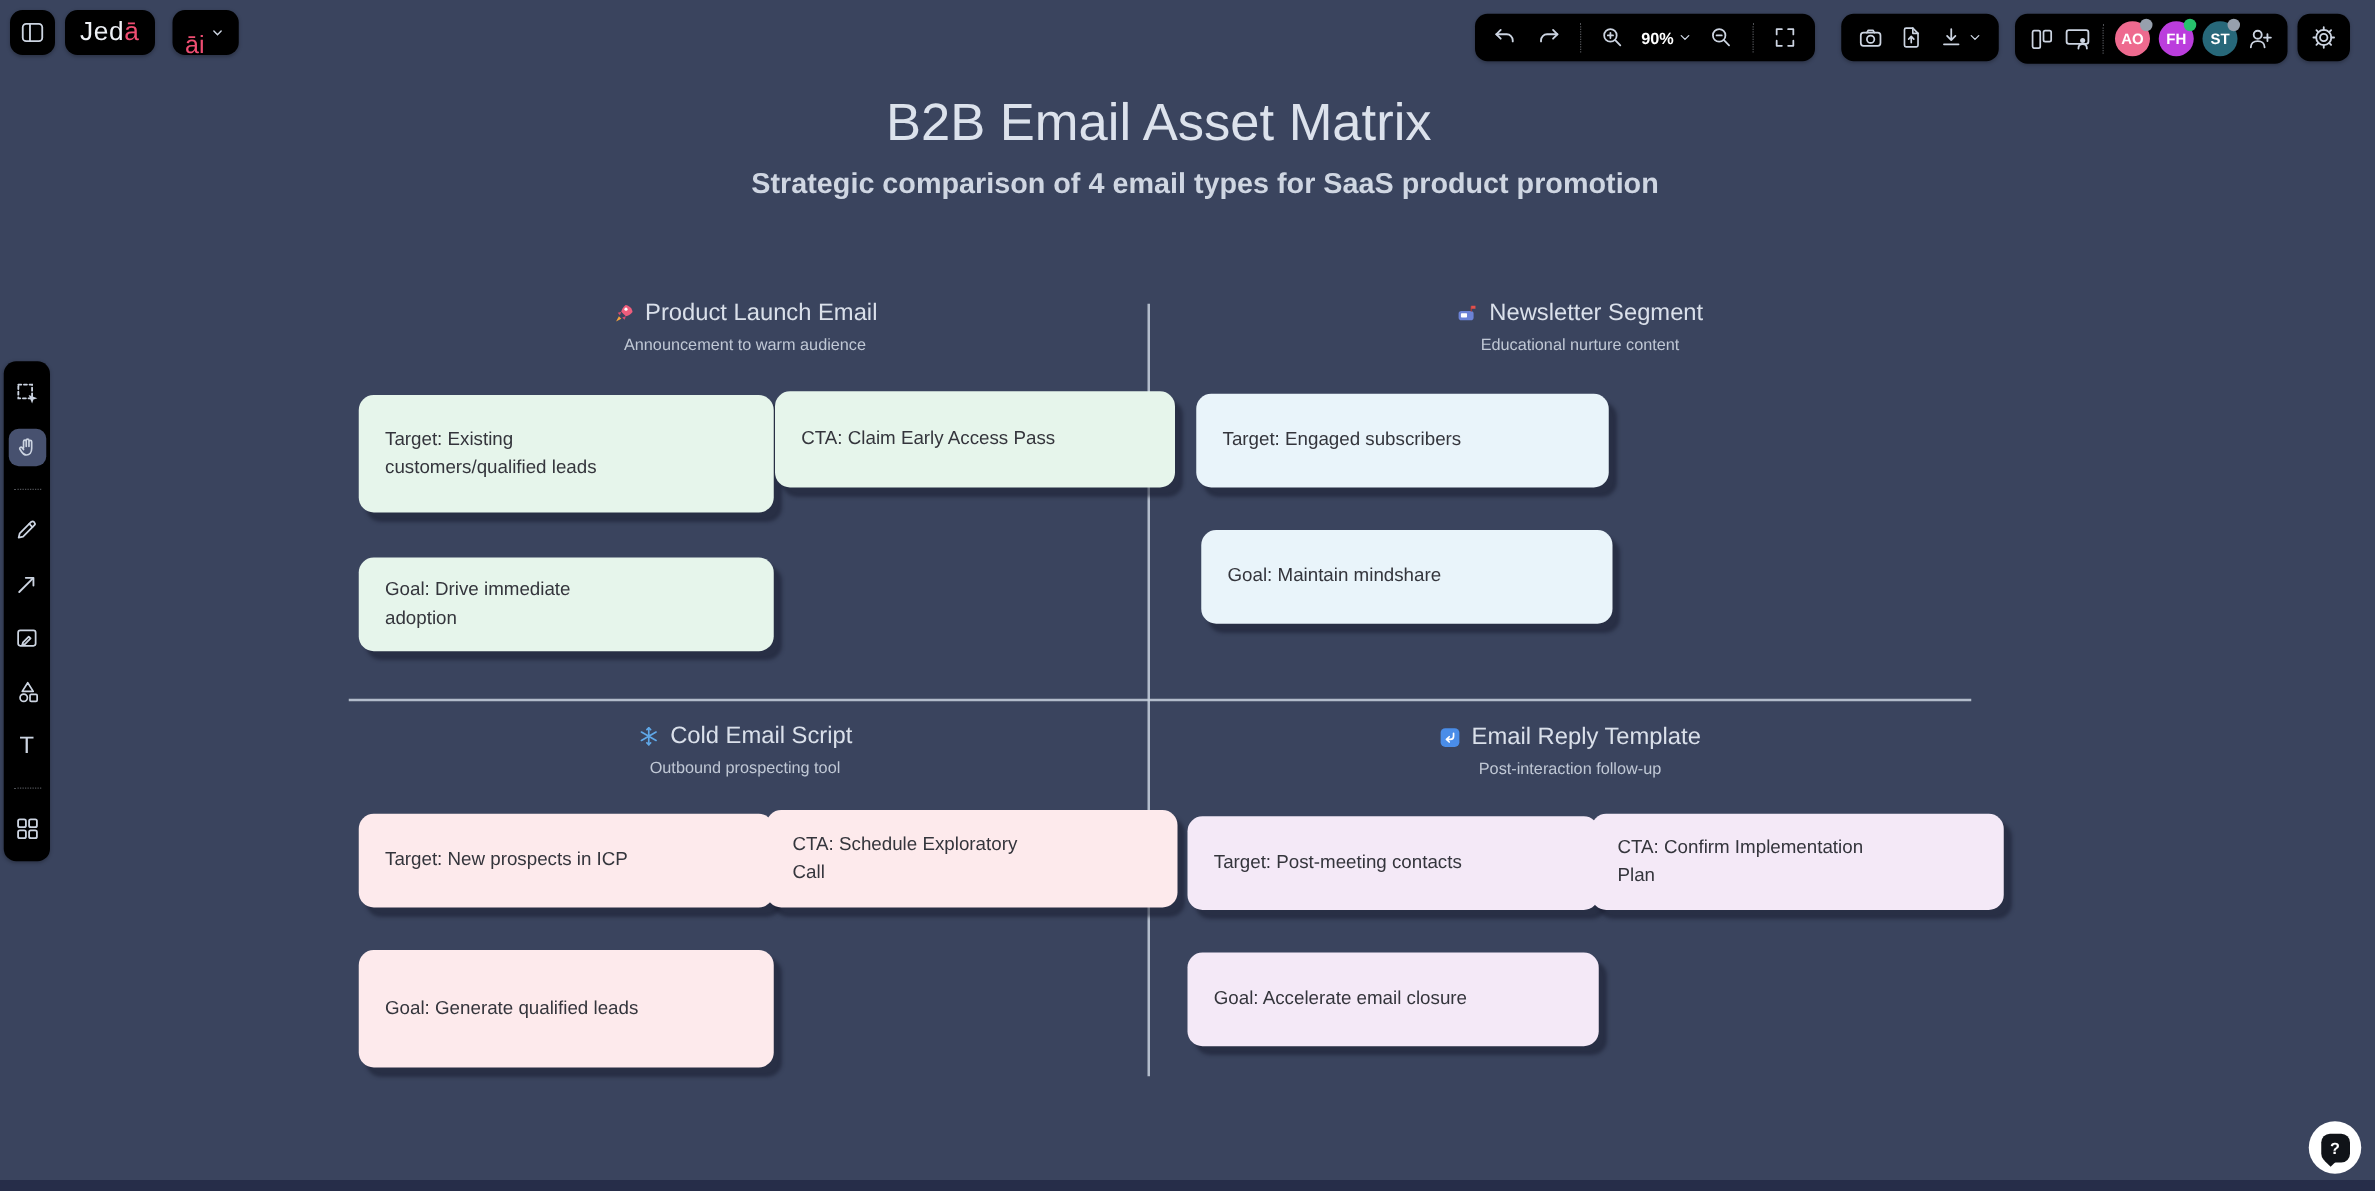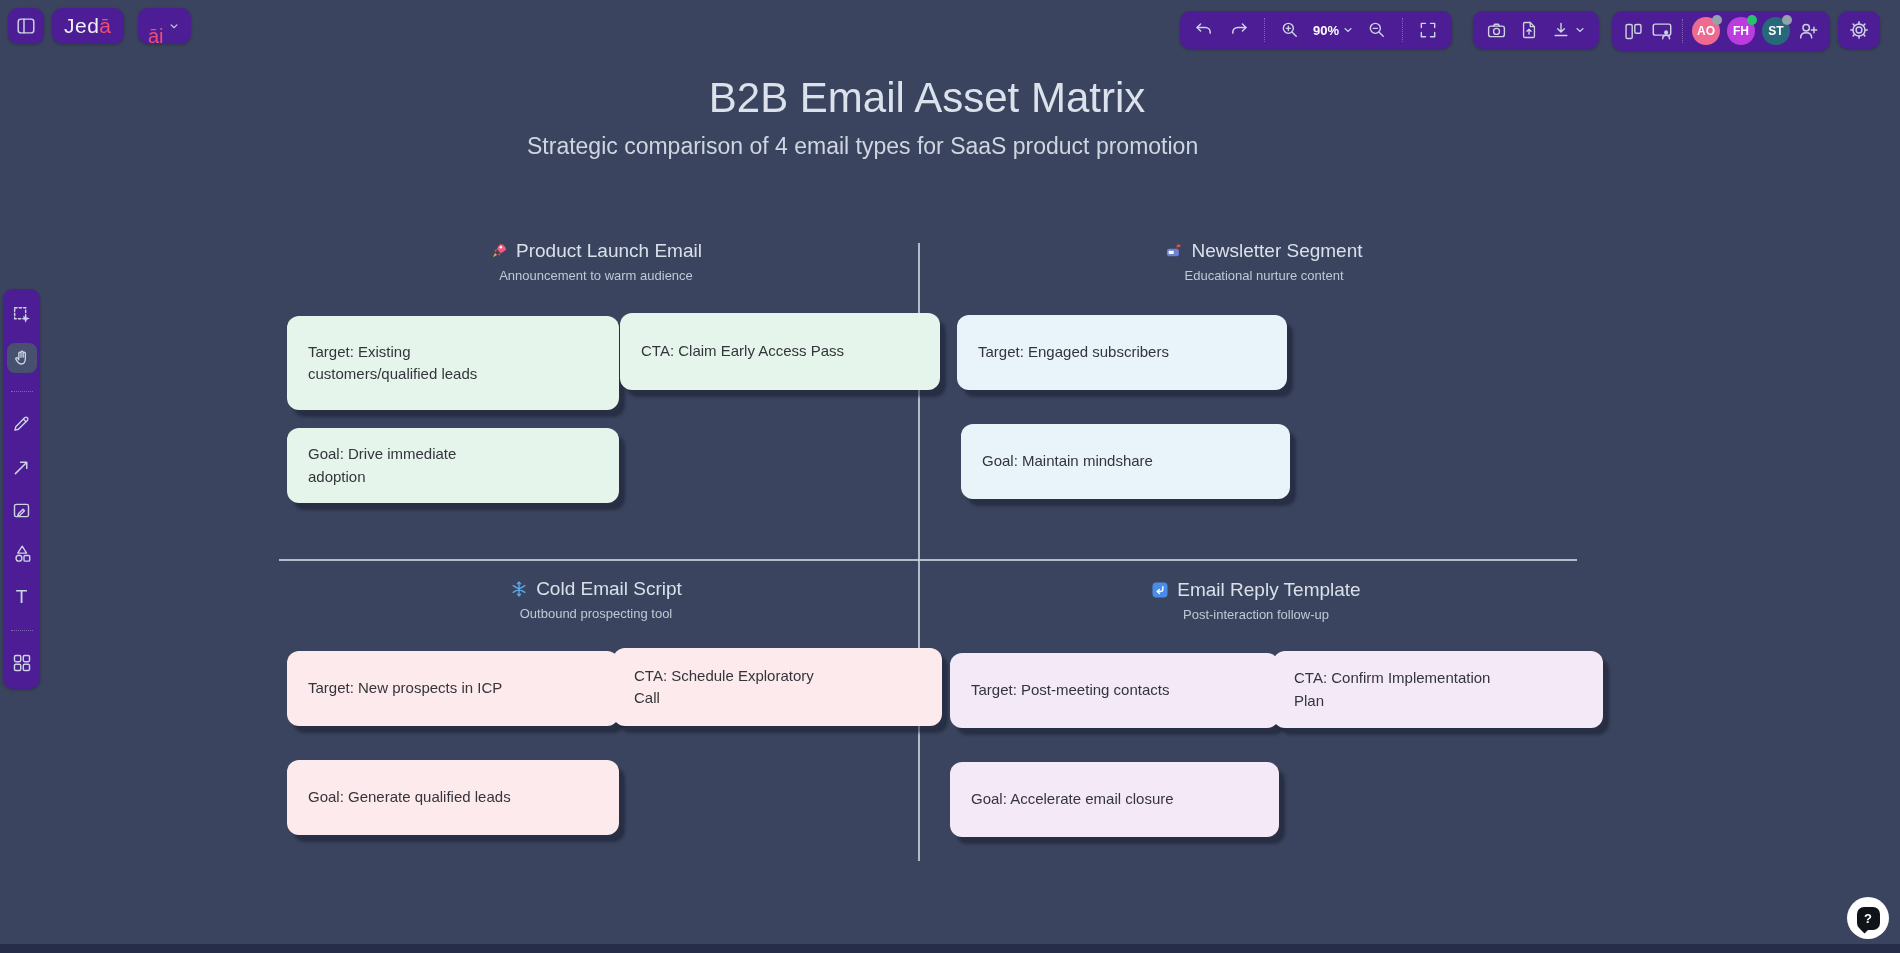--- a/index.html
+++ b/index.html
@@ -1,18 +1,18 @@
 <!DOCTYPE html>
 <html><head>
 <meta charset="utf-8">
 <style>
   html,body{margin:0;padding:0;background:#3a445e;}
   #app{position:relative;width:1900px;height:953px;background:#3a445e;overflow:hidden;
        font-family:"Liberation Sans",sans-serif;}
-  .panel{position:absolute;background:#4c1d95;border-radius:10px;display:flex;align-items:center;
+  .panel{position:absolute;background:#000000;border-radius:10px;display:flex;align-items:center;
          box-shadow:0 1px 3px rgba(0,0,0,.25);text-align:right;}
   .icon{display:flex;align-items:center;justify-content:center;color:#ccd4e1;}
   .icon svg{display:block;}
   .vdiv{width:0;height:24px;border-left:1px dotted rgba(226,233,244,.35);margin:0 2px;}
   .hdiv{width:22px;height:0;border-top:1px dotted rgba(226,233,244,.35);margin:4px 0;}
 
   
   #btn-sidebar{left:8px;top:8px;width:36px;height:36px;justify-content:center;cursor:pointer;}
   #btn-logo{left:52px;top:8px;height:36px;padding:0 12px;cursor:pointer;font-size:21px;letter-spacing:.5px;}
   #btn-logo .lg-a{color:#eef1f6;}
@@ -39,22 +39,22 @@
   
   #left-toolbar{left:3px;top:289px;width:37px;height:378px;flex-direction:column;justify-content:space-between;
                 padding:11px 0;border-radius:10px;}
   .ltool{width:30px;height:30px;display:flex;align-items:center;justify-content:center;cursor:pointer;color:#ccd4e1;}
   .ltool.active{background:#47516f;border-radius:8px;}
   #tool-text-glyph{font-size:19px;color:#ccd4e1;font-weight:400;}
 
   
   #board-title{position:absolute;left:527px;top:74px;width:800px;text-align:center;
                font-size:42px;color:#dce2ec;font-weight:500;}
-  #board-subtitle{position:absolute;left:527px;top:133px;width:800px;text-align:left;
-               font-size:23px;color:#cfd6e2;font-weight:400;}
+  #board-subtitle{position:absolute;left:527px;top:133px;width:800px;text-align:right;
+               font-size:23px;color:#cfd6e2;font-weight:700;}
   .divider{position:absolute;background:#c8d1de;opacity:.85;}
   #div-v{left:918px;top:243px;width:2px;height:618px;}
   #div-h{left:279px;top:559px;width:1298px;height:2px;}
 
   .qhead{position:absolute;width:420px;text-align:center;}
   .qtitle{font-size:19px;color:#dae0ea;display:flex;align-items:center;justify-content:center;gap:8px;}
   .qsub{margin-top:6px;font-size:13px;color:#c0c8d5;}
   #qhead-1{left:386px;top:240px;}
   #qhead-2{left:1054px;top:240px;}
   #qhead-3{left:386px;top:578px;}
@@ -63,27 +63,27 @@
   .note{position:absolute;border-radius:12px;display:flex;align-items:center;padding:0 21px;
         font-size:15px;color:#34353c;line-height:1.5;
         box-shadow:6px 7px 3px rgba(21,26,44,.5);}
   .note span{max-width:205px;}
   .q1n{background:#e6f5eb;}
   .q2n{background:#e9f4fa;}
   .q3n{background:#fdeaec;}
   .q4n{background:#f4e9f7;}
   #n1{left:287px;top:316px;width:290px;height:94px;}
   #n2{left:620px;top:313px;width:278px;height:77px;}
-  #n3{left:287px;top:428px;width:290px;height:75px;}
+  #n3{left:287px;top:446px;width:290px;height:75px;}
   #n4{left:957px;top:315px;width:288px;height:75px;}
   #n5{left:1280px;top:313px;width:287px;height:77px;}
   #n6{left:961px;top:424px;width:287px;height:75px;}
   #n7{left:287px;top:651px;width:290px;height:75px;}
   #n8{left:613px;top:648px;width:287px;height:78px;}
-  #n9{left:287px;top:760px;width:290px;height:75px;}
+  #n9{left:287px;top:760px;width:290px;height:94px;}
   #n10{left:950px;top:653px;width:287px;height:75px;}
   #n11{left:1273px;top:651px;width:288px;height:77px;}
   #n12{left:950px;top:762px;width:287px;height:75px;}
 
   
   #help-btn{position:absolute;left:1847px;top:897px;width:42px;height:42px;border-radius:50%;
             background:#ffffff;display:flex;align-items:center;justify-content:center;cursor:pointer;}
   #help-bubble{position:relative;width:23px;height:23px;background:#101318;border-radius:7px;
             display:flex;align-items:center;justify-content:center;color:#fff;font-size:13px;font-weight:bold;}
   #help-bubble:after{content:"";position:absolute;left:4px;bottom:-2px;width:7px;height:7px;background:#101318;

